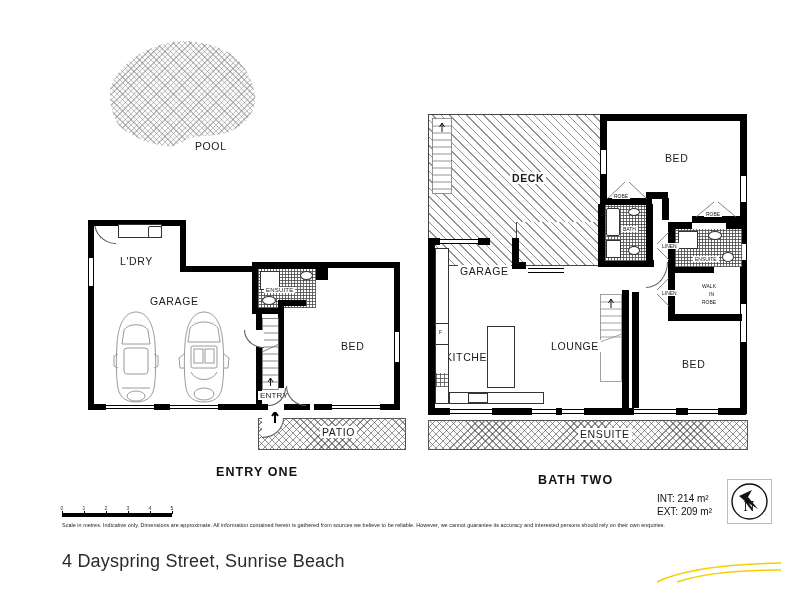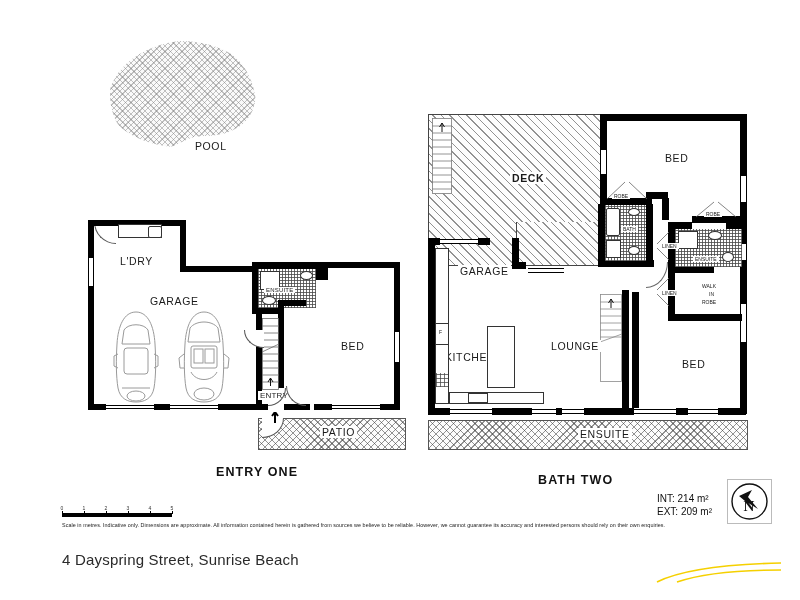--- a/index.html
+++ b/index.html
@@ -177,21 +177,21 @@
     left: 62px; top: 521px;
     width: 690px;
     font-size: 5.4px;
     line-height: 8px;
     color: #222;
     letter-spacing: .05px;
   }
   #address {
     position: absolute;
     left: 62px; top: 551px;
-    font-size: 15px;
+    font-size: 18px;
     color: #2a2a2a;
     letter-spacing: .2px;
   }
 
   
   #areas {
     position: absolute;
     left: 657px; top: 492px;
     font-size: 10px;
     line-height: 13px;

